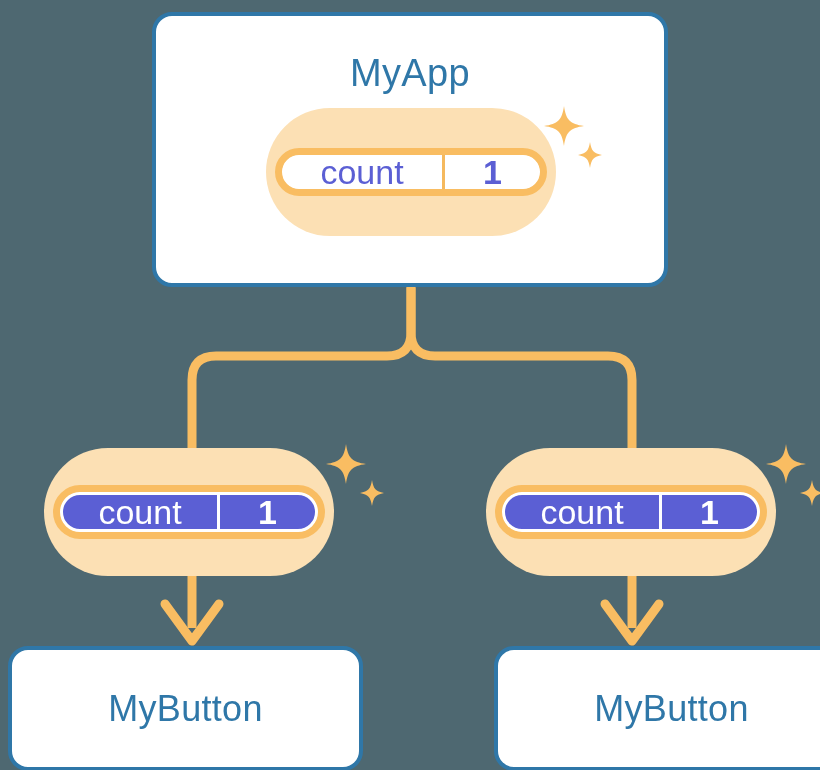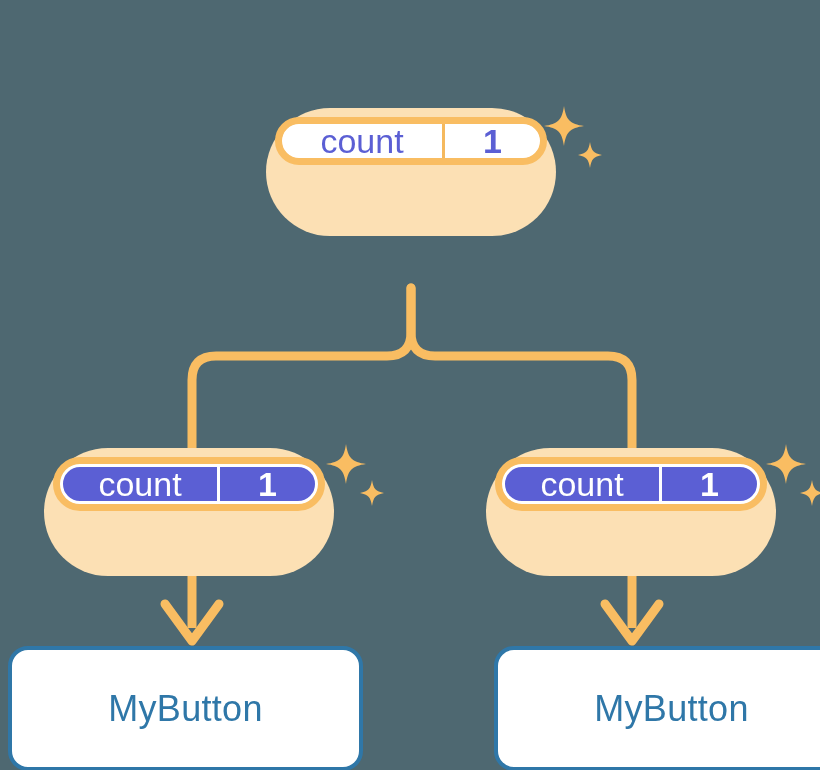--- a/index.html
+++ b/index.html
@@ -75,21 +75,21 @@
   #card-button-left  { left: 8px;   top: 646px; }
   #card-button-right { left: 494px; top: 646px; }
   .card-button .card-title { font-size: 36px; }
 
   
   .pill {
     position: absolute;
     box-sizing: border-box;
     z-index: 3;
     display: flex;
-    align-items: flex-start;
+    align-items: center;
     border-radius: 999px;
     
     background: #fce0b4;
     padding: 9px;
   }
   .pill-inner {
     flex: 1 1 auto;
     display: flex;
     align-items: stretch;
     border-radius: 999px;
@@ -160,20 +160,23 @@
       <line x1="192" y1="574" x2="192" y2="628" stroke="#f9bd62" stroke-width="9" stroke-linecap="butt"></line>
       <path d="M 165 604 L 192 641 L 219 604" fill="none" stroke="#f9bd62" stroke-width="9" stroke-linecap="round" stroke-linejoin="round"></path>
     </g>
 
     <g>
       <line x1="632" y1="574" x2="632" y2="628" stroke="#f9bd62" stroke-width="9" stroke-linecap="butt"></line>
       <path d="M 605 604 L 632 641 L 659 604" fill="none" stroke="#f9bd62" stroke-width="9" stroke-linecap="round" stroke-linejoin="round"></path>
     </g>
   </svg>
 
+  <div class="card" id="card-myapp">
+    <span class="card-title">MyApp</span>
+  </div>
 
   <div class="pill pill-light" id="pill-myapp">
     <div class="pill-inner">
       <div class="pill-body">
         <span class="pill-key">count</span>
         <span class="pill-val">1</span>
       </div>
     </div>
   </div>
 

